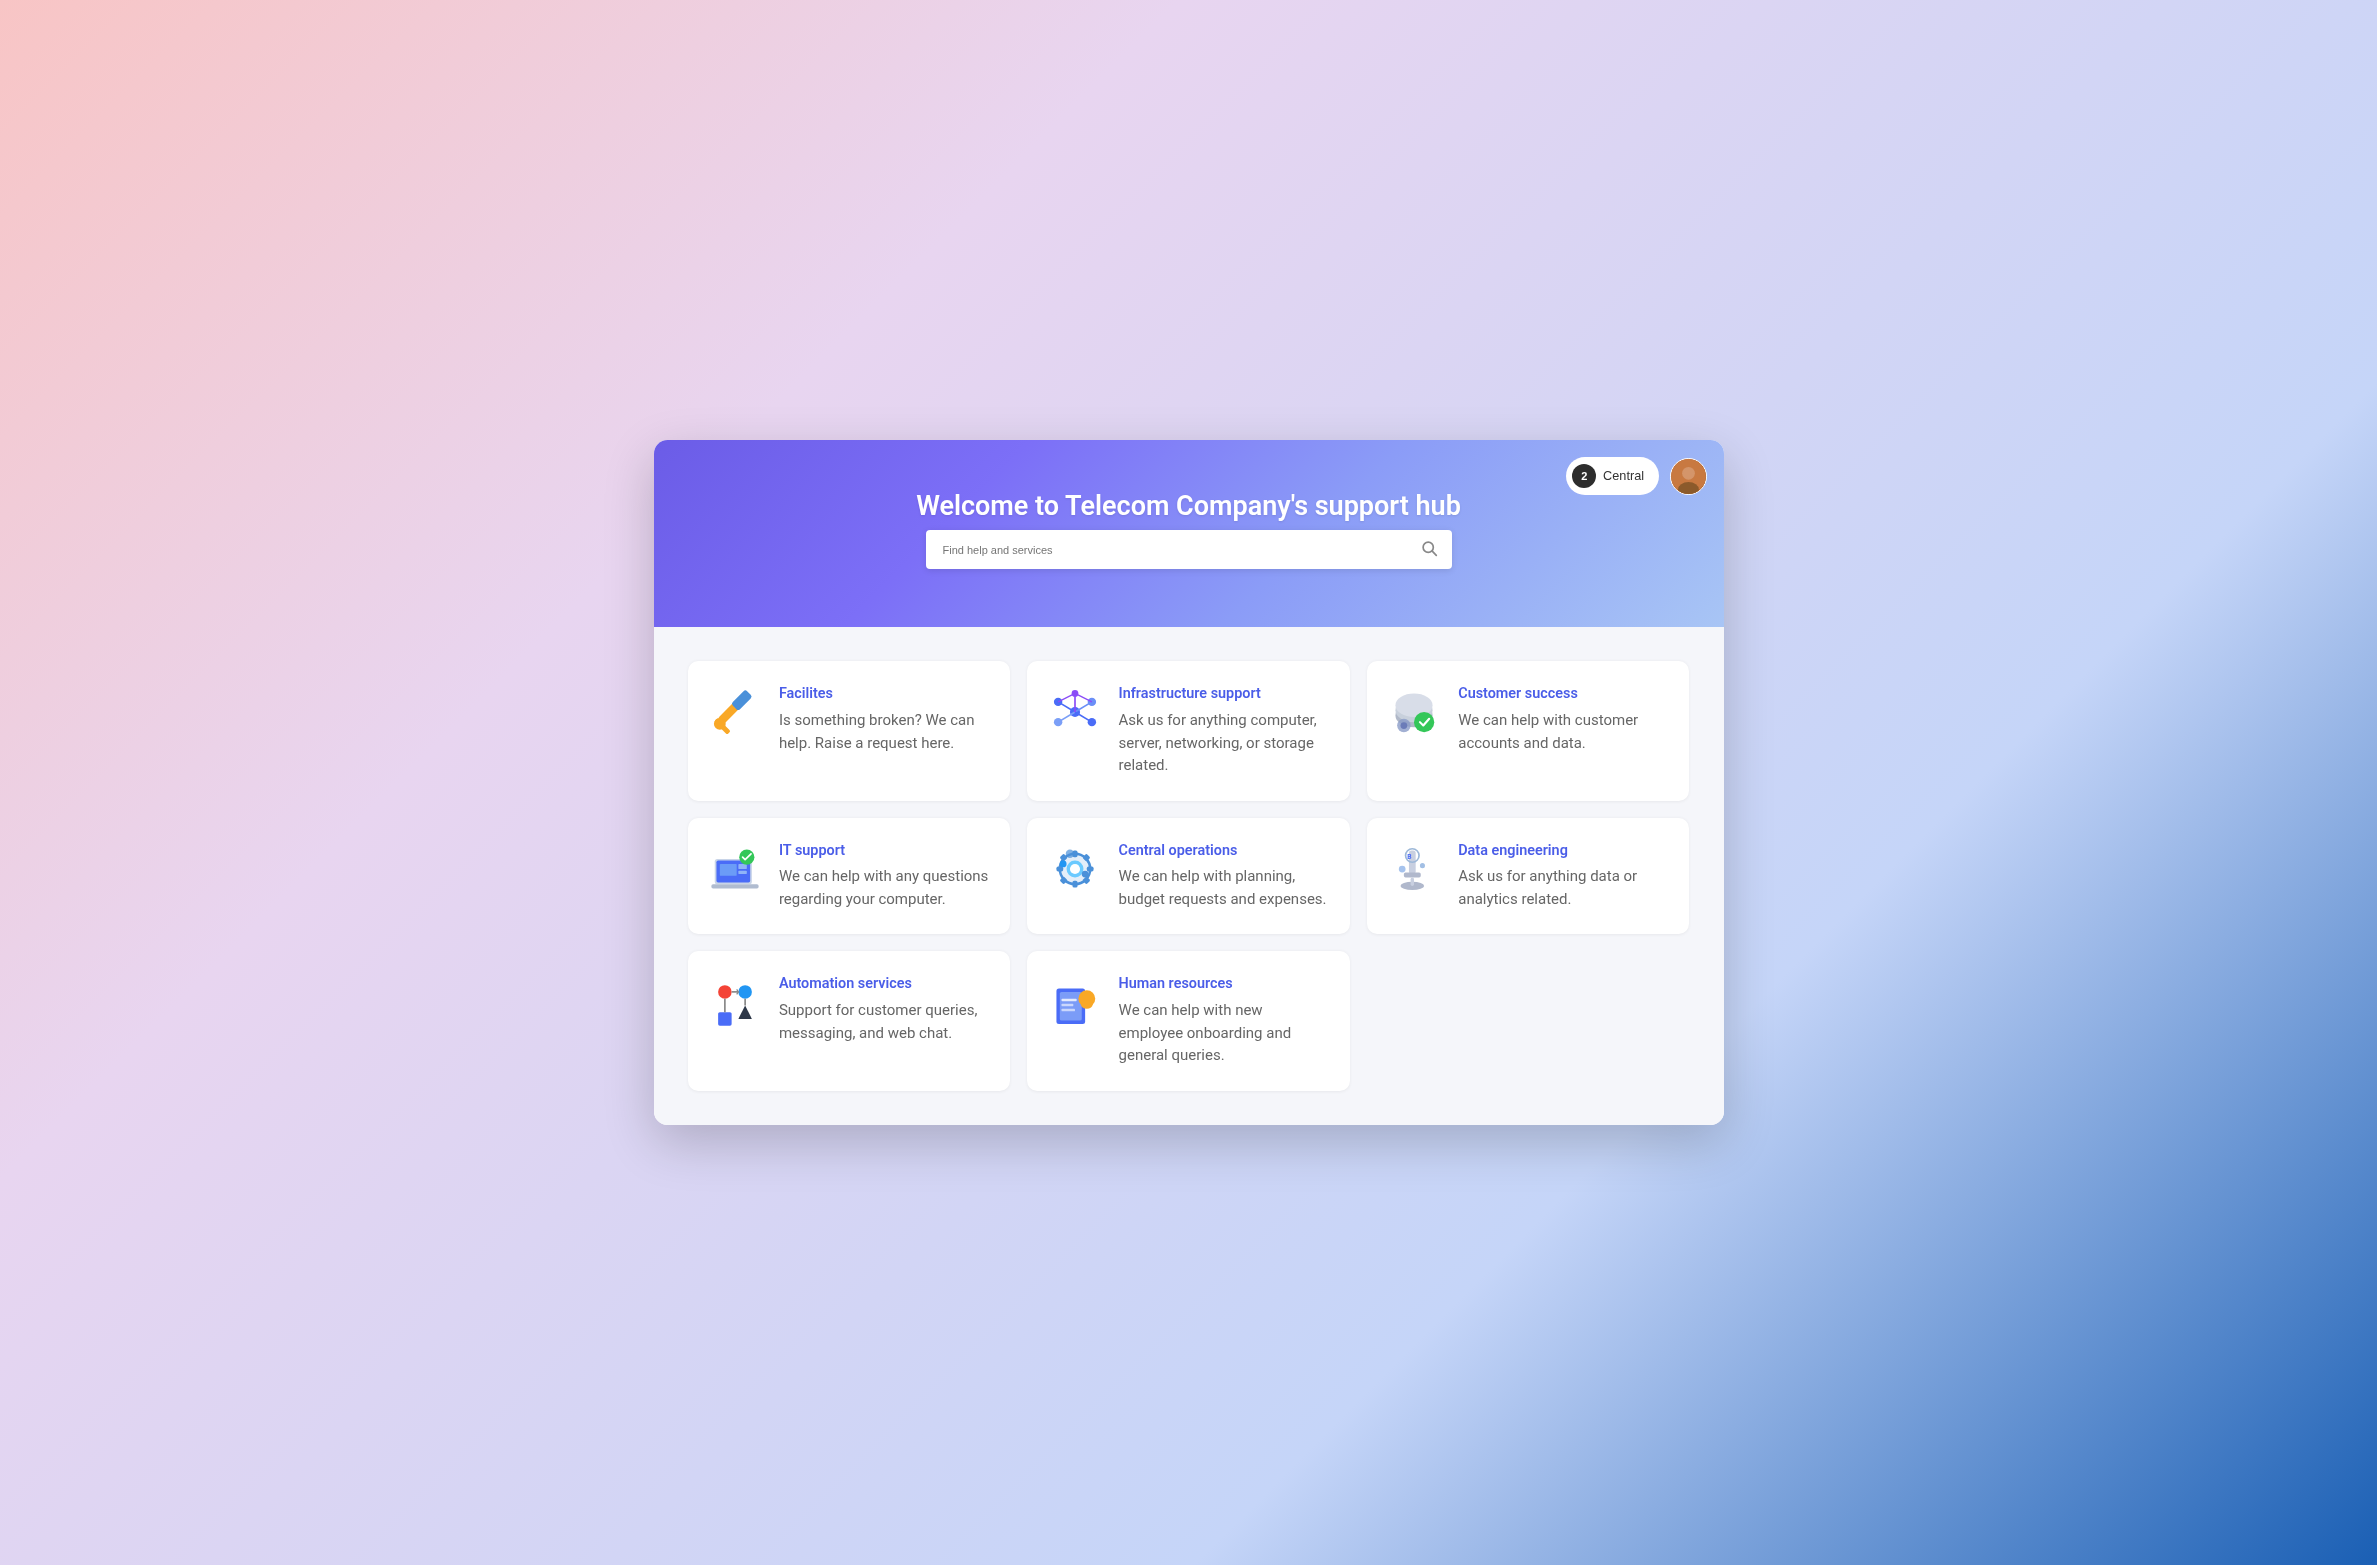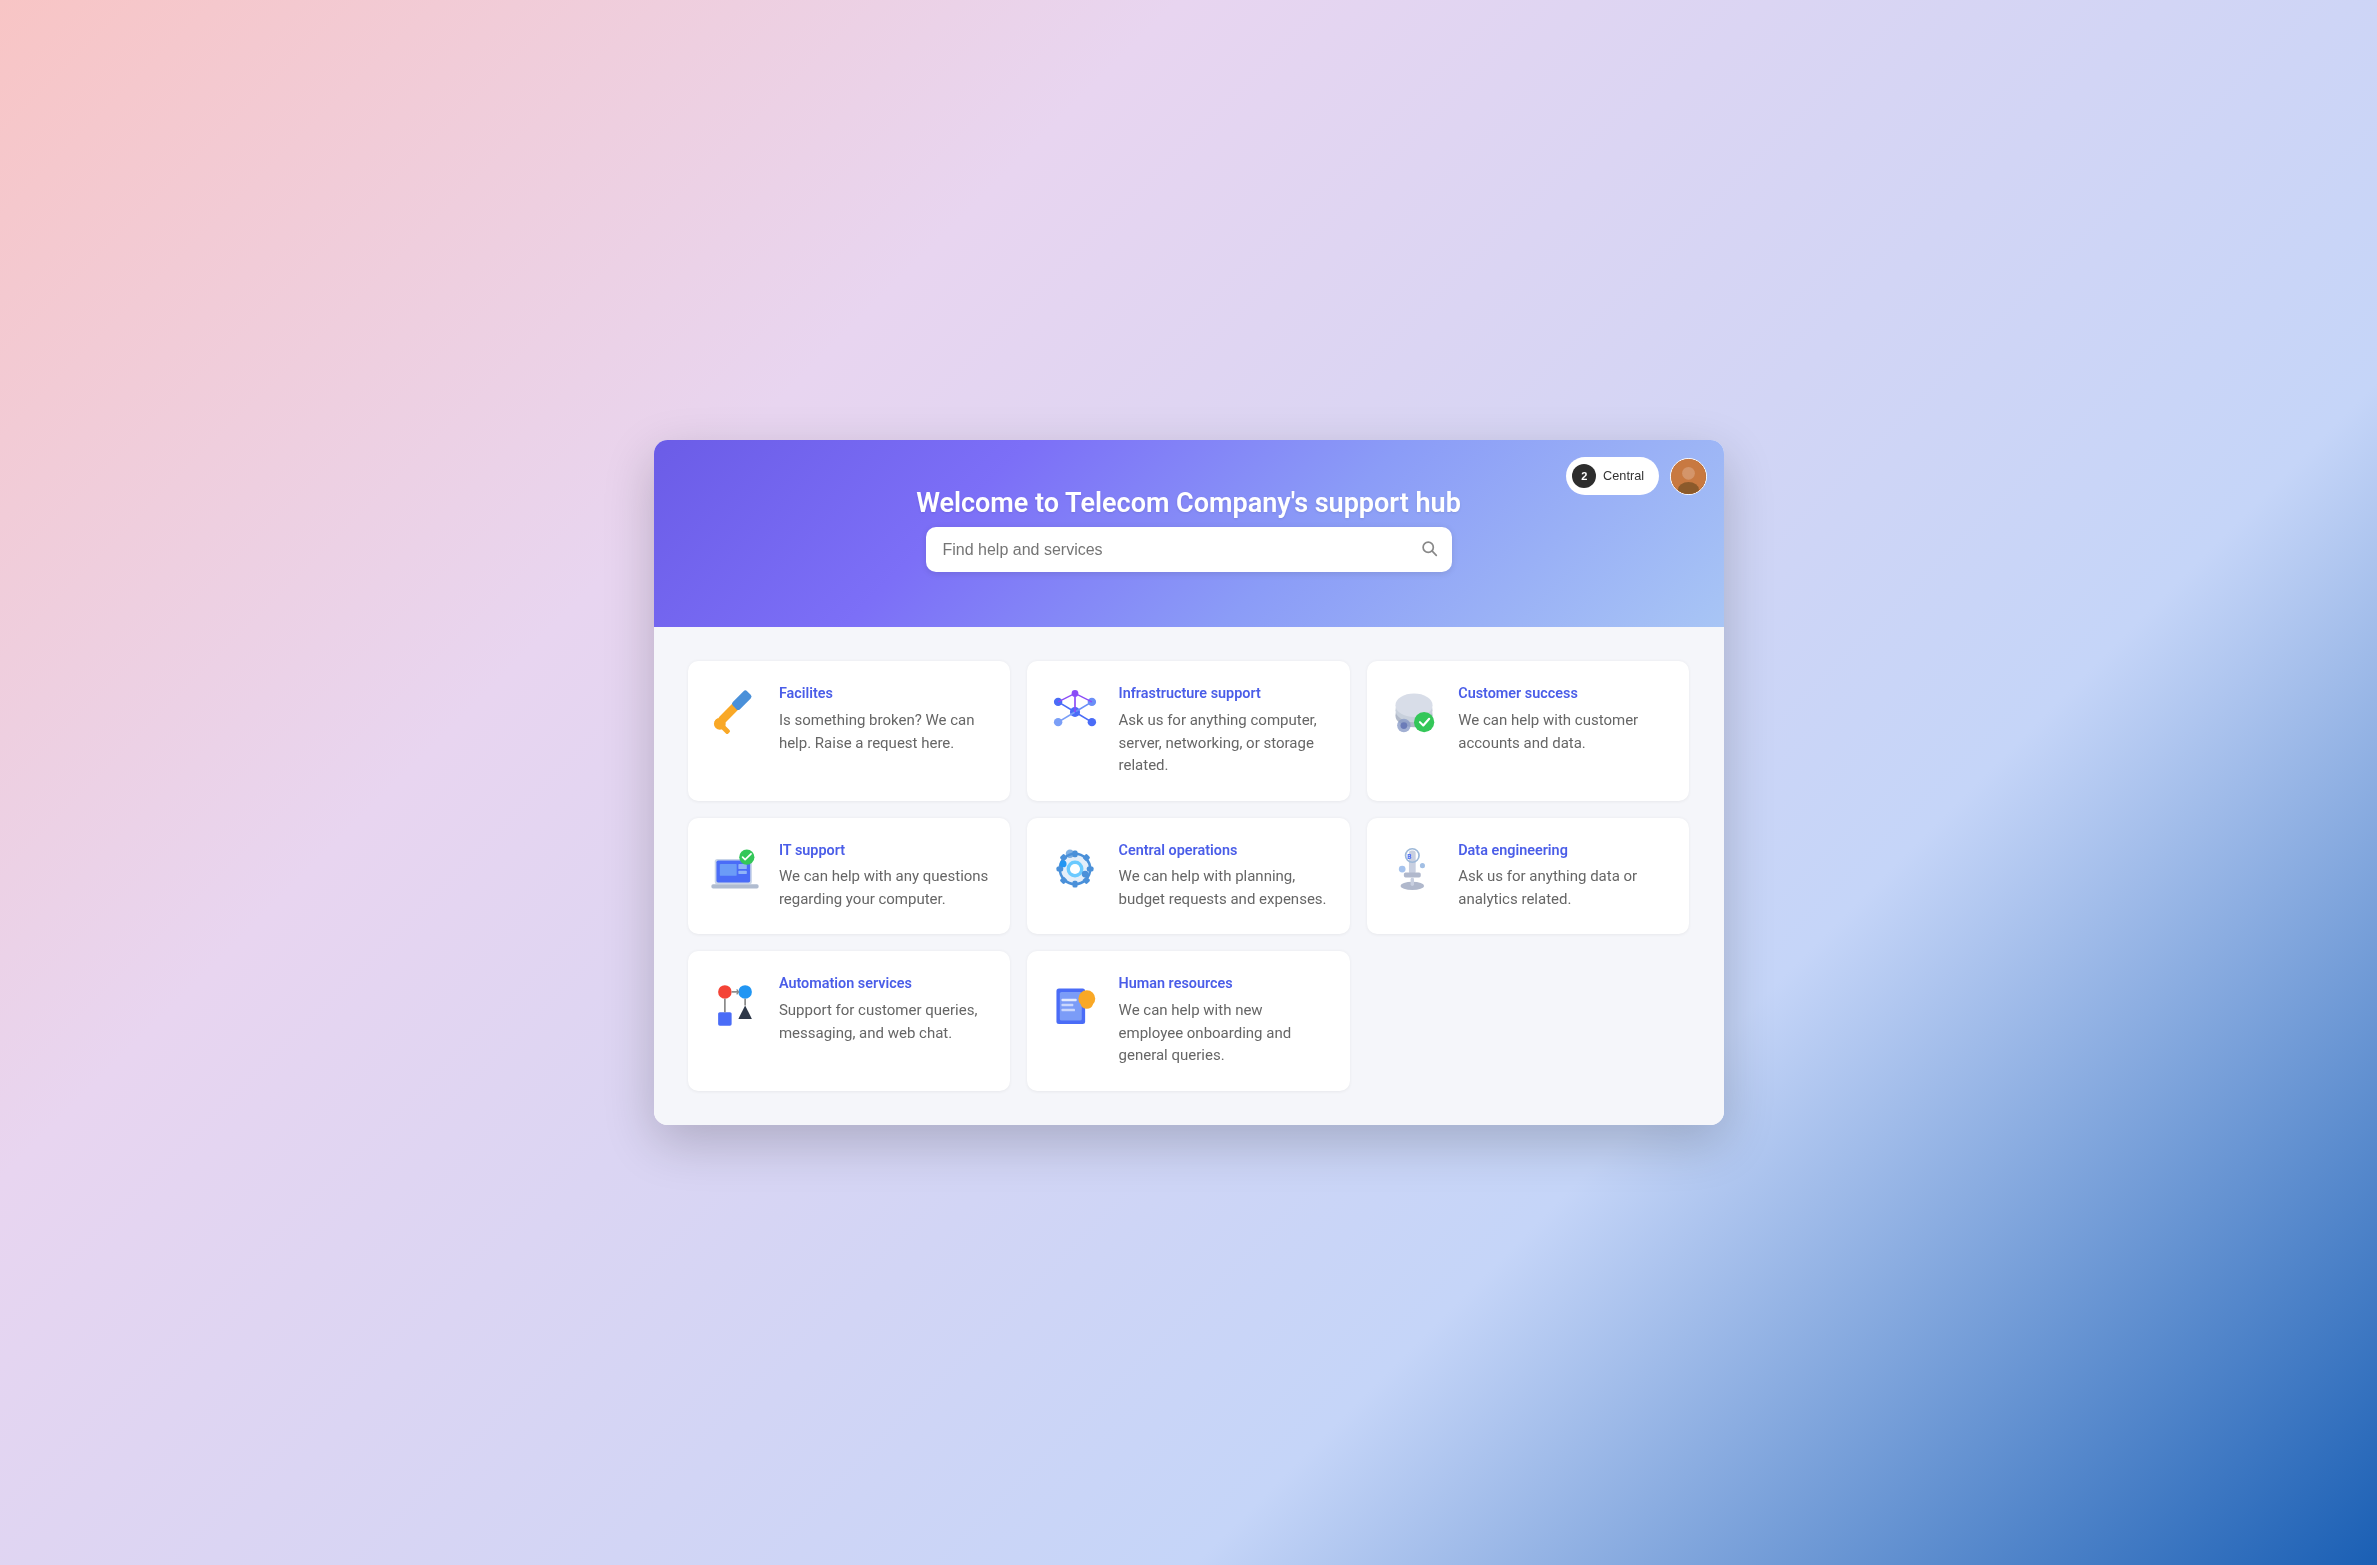--- a/index.html
+++ b/index.html
@@ -81,23 +81,23 @@
       text-shadow: 0 0.8px 2.5px rgba(0,0,0,0.1);
     }
     .search-container {
       width: 100%;
       max-width: 526px;
       position: relative;
     }
     .search-input {
       width: 100%;
       padding: 13.6px 42px 13.6px 17px;
-      border-radius: 10px;
+      border-radius: 4px;
       border: none;
-      font-size: 16px;
+      font-size: 11px;
       color: #555;
       outline: none;
       box-shadow: 0 1.7px 6.8px rgba(0,0,0,0.1);
     }
     .search-icon {
       position: absolute;
       right: 13.6px;
       top: 50%;
       transform: translateY(-50%);
       color: #666;

